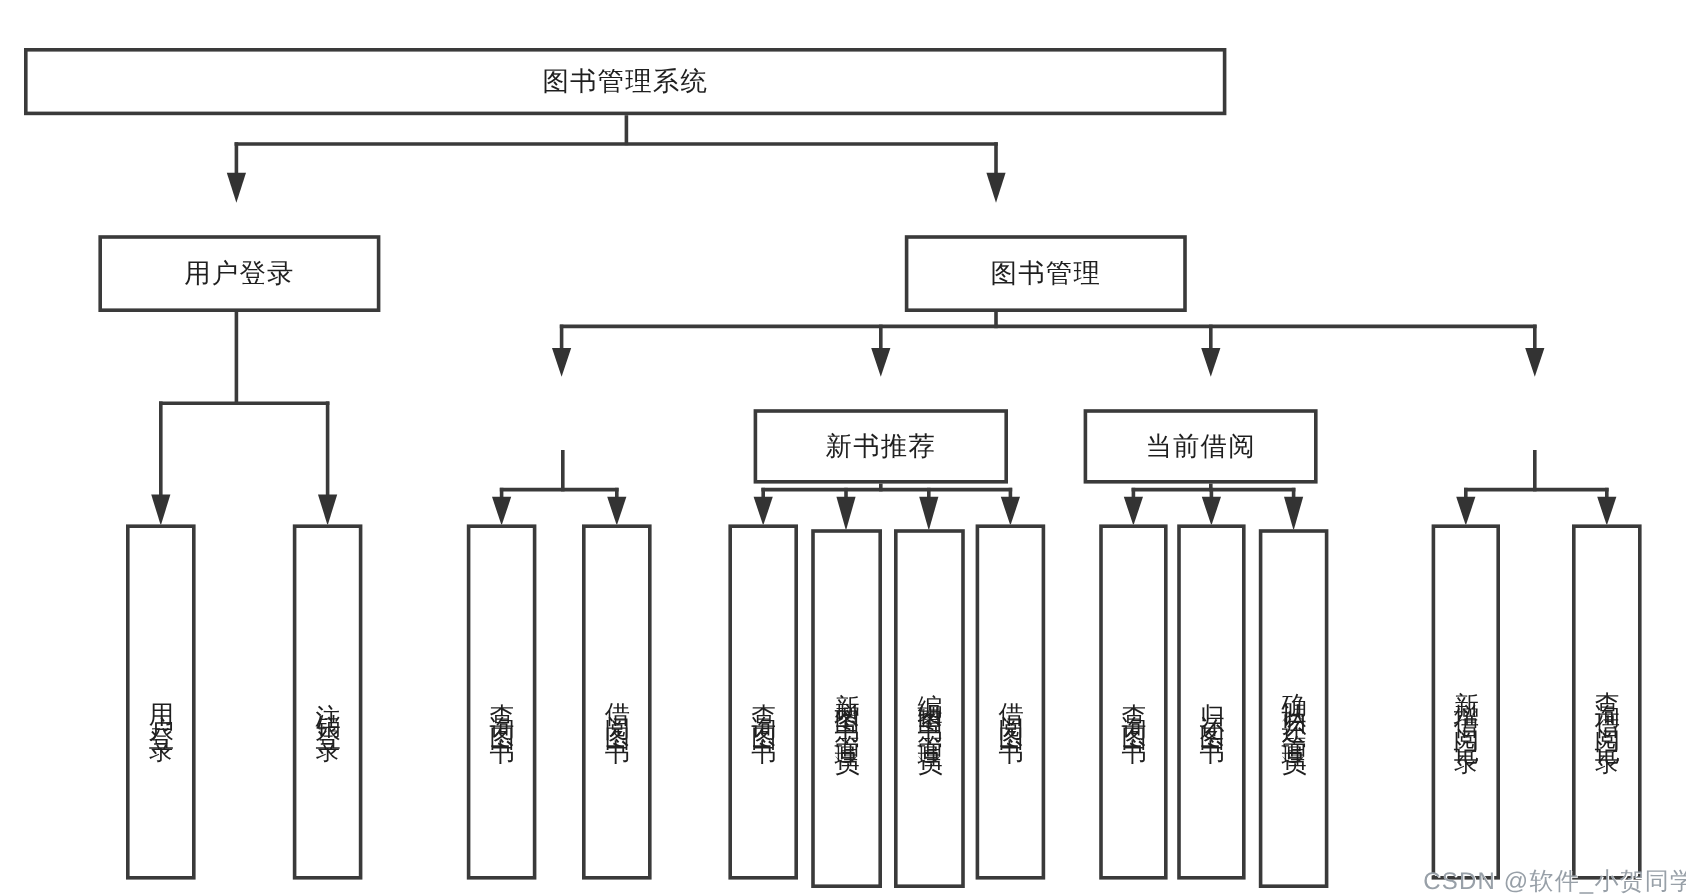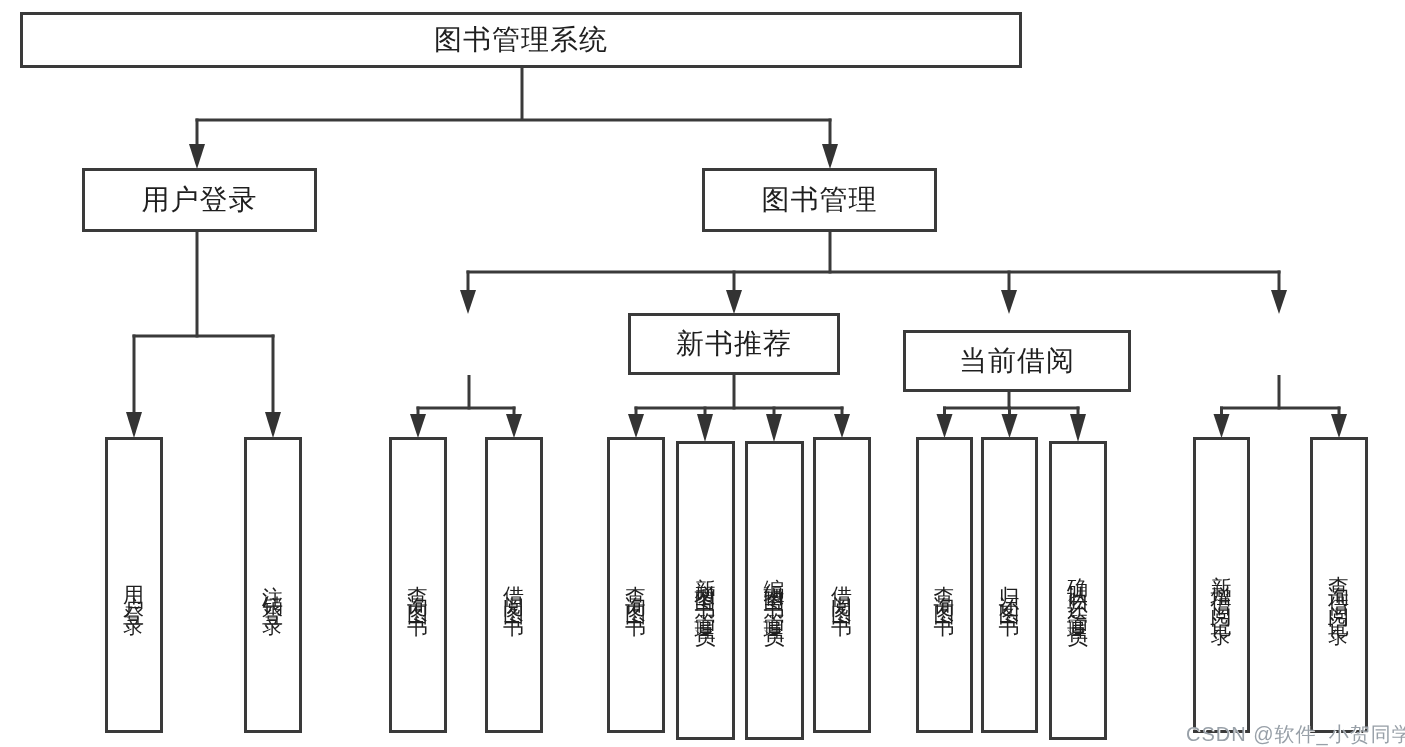--- a/index.html
+++ b/index.html
@@ -35,46 +35,47 @@
     box-sizing: border-box;
     border: 3px solid #3a3a3a;
     background: #ffffff;
     color: #1f1f1f;
     display: flex;
     align-items: center;
     justify-content: center;
     text-align: center;
   }
   .hbox {
-    font-size: 28px;
+    font-size: 22px;
     letter-spacing: 1px;
     line-height: 1;
+    margin-top: 28px;
   }
   .vbox {
     writing-mode: vertical-rl;
     text-orientation: mixed;
     font-size: 21px;
     letter-spacing: 10px;
     line-height: 1;
     padding-top: 8px;
   }
   .vbox.tall {
     letter-spacing: 7px;
     padding-top: 4px;
   }
 
   
   #n-root           { left: 20px;   top: 12px;  width: 1002px; height: 56px; }
   
   #n-user-login     { left: 82px;   top: 168px; width: 235px;  height: 64px; }
-  #n-book-mgmt      { left: 702px;  top: 168px; width: 235px;  height: 64px; text-align: center; }
+  #n-book-mgmt      { left: 754px;  top: 168px; width: 235px;  height: 64px; text-align: center; }
   
   #n-new-book       { left: 363px;  top: 313px; width: 212px;  height: 62px; }
   #n-book-borrow    { left: 628px;  top: 313px; width: 212px;  height: 62px; }
-  #n-current-borrow { left: 903px;  top: 330px; width: 228px;  height: 62px; font-family: Liberation Serif, serif; }
+  #n-current-borrow { left: 903px;  top: 313px; width: 195px;  height: 62px; font-family: Liberation Serif, serif; }
   #n-borrow-record  { left: 1172px; top: 313px; width: 214px;  height: 62px; }
   
   #n-leaf-1  { left: 105px;  top: 437px; width: 58px; height: 296px; }
   #n-leaf-2  { left: 244px;  top: 437px; width: 58px; height: 296px; }
   #n-leaf-3  { left: 389px;  top: 437px; width: 58px; height: 296px; }
   #n-leaf-4  { left: 485px;  top: 437px; width: 58px; height: 296px; }
   #n-leaf-5  { left: 607px;  top: 437px; width: 58px; height: 296px; }
   #n-leaf-6  { left: 676px;  top: 441px; width: 59px; height: 299px; }
   #n-leaf-7  { left: 745px;  top: 441px; width: 59px; height: 299px; }
   #n-leaf-8  { left: 813px;  top: 437px; width: 58px; height: 296px; }

